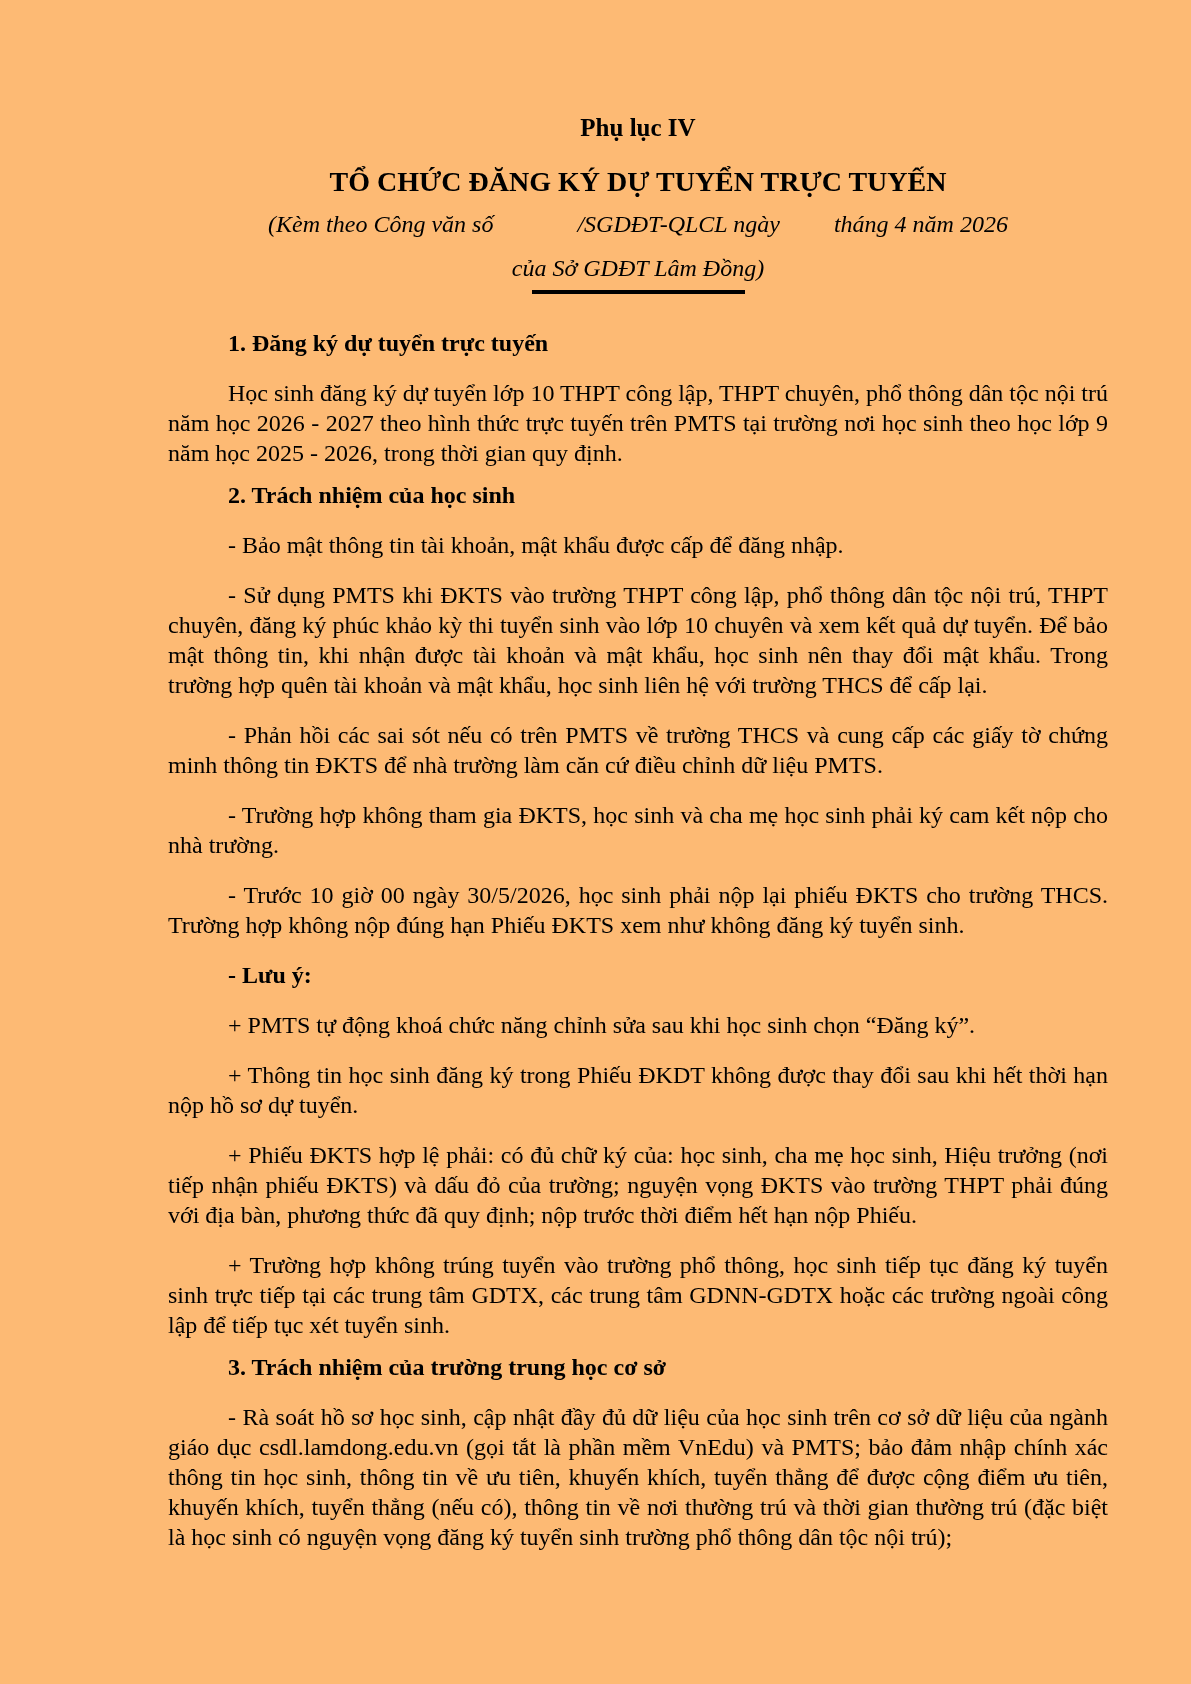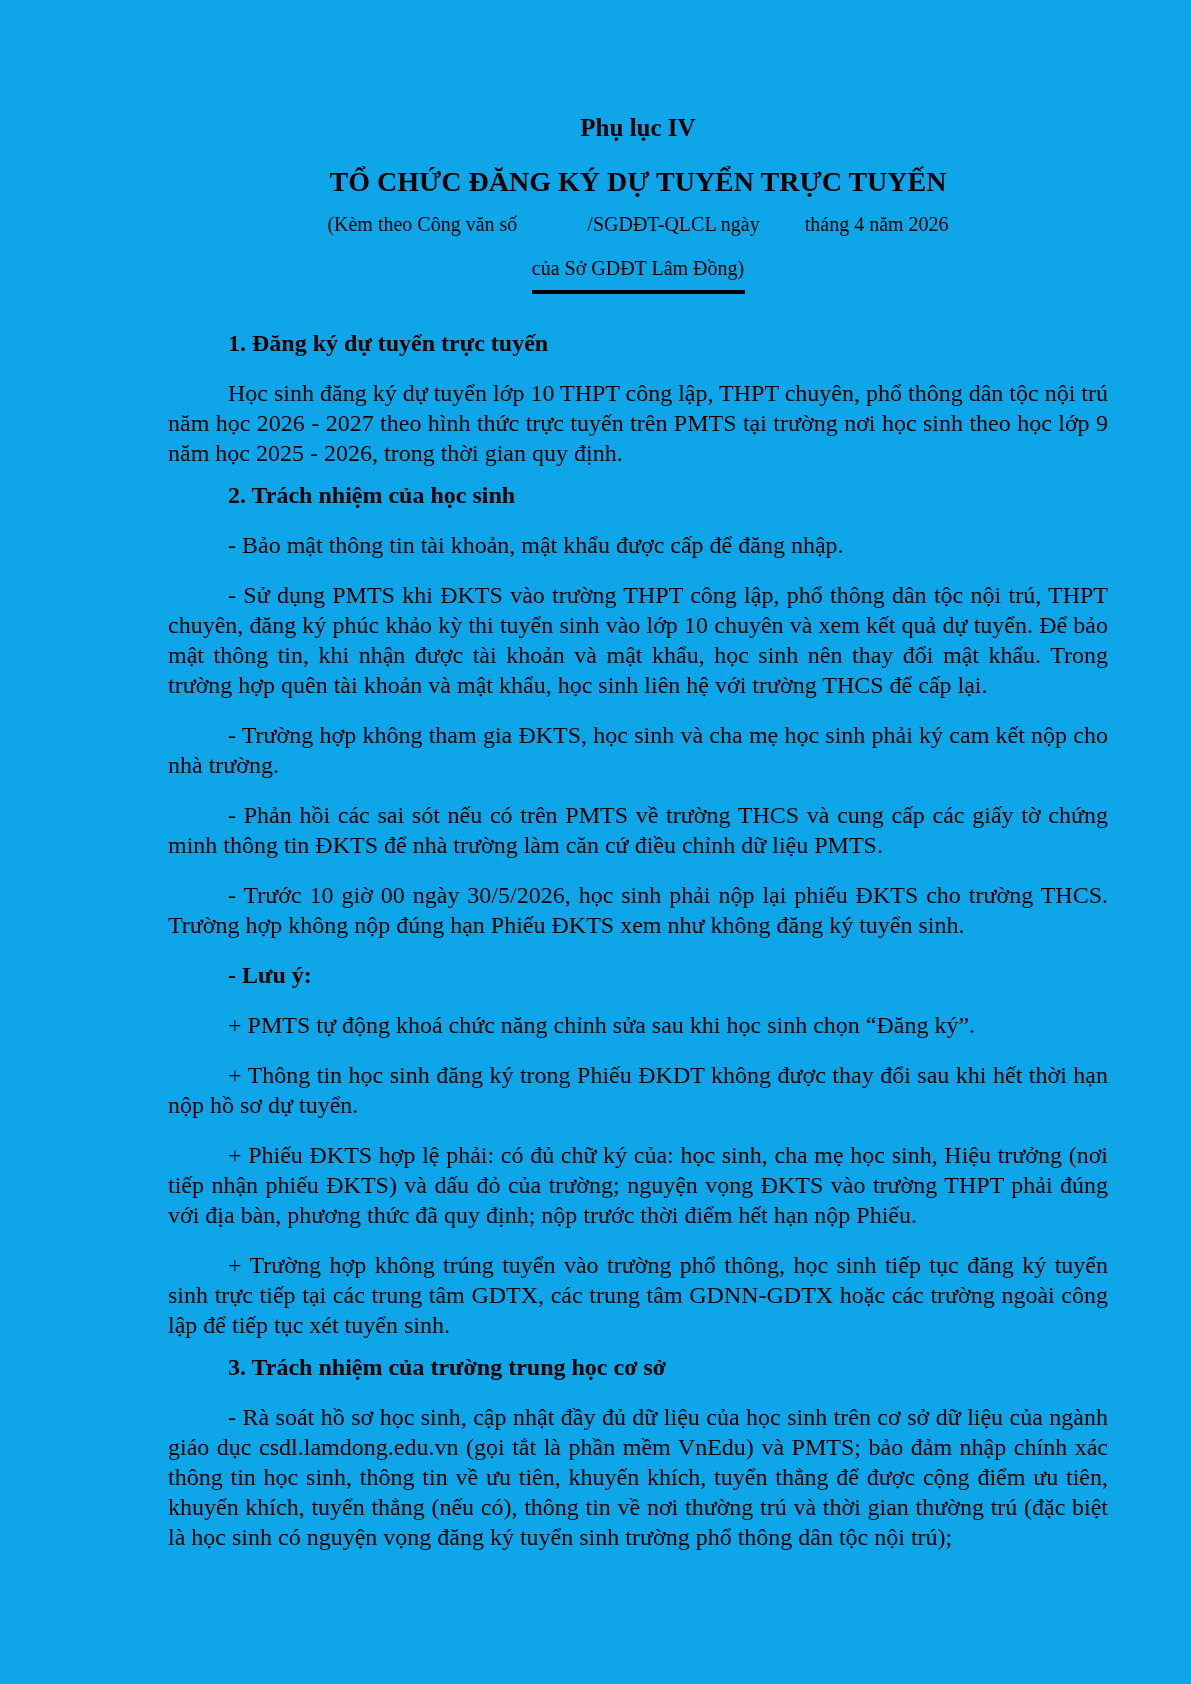--- a/index.html
+++ b/index.html
@@ -5,42 +5,43 @@
   html, body {
     margin: 0;
     padding: 0;
     background: #ffffff;
   }
   .page {
     position: relative;
     width: 1191px;
     height: 1684px;
     box-sizing: border-box;
-    background: #0ea5e9;
+    background: #fdba74;
     color: #000000;
     font-family: "Liberation Serif", "DejaVu Serif", serif;
     font-size: 24px;
     line-height: 30px;
     padding: 112px 83px 0 168px;
     overflow: hidden;
   }
   .doc-header { text-align: center; }
   .appendix-label {
     font-weight: bold;
     font-size: 25px;
     line-height: 32px;
   }
   .doc-title {
     font-weight: bold;
     font-size: 28px;
     line-height: 36px;
     margin-top: 20px;
   }
   .citation {
-    font-size: 20px;
+    font-style: italic;
+    font-size: 24px;
     line-height: 32px;
   }
   .citation-l1 { margin-top: 8px; }
   .citation-l2 { margin-top: 12px; }
   .header-rule {
     width: 213px;
     height: 4px;
     background: #000000;
     margin: 6px auto 0 auto;
   }
@@ -72,22 +73,22 @@
 
   <div>
     <div class="section-heading heading-1">1. Đăng ký dự tuyển trực tuyến</div>
     <div class="para">Học sinh đăng ký dự tuyển lớp 10 THPT công lập, THPT chuyên, phổ thông dân tộc nội trú năm học 2026 - 2027 theo hình thức trực tuyến trên PMTS tại trường nơi học sinh theo học lớp 9 năm học 2025 - 2026, trong thời gian quy định.</div>
   </div>
 
   <div>
     <div class="section-heading">2. Trách nhiệm của học sinh</div>
     <div class="para">- Bảo mật thông tin tài khoản, mật khẩu được cấp để đăng nhập.</div>
     <div class="para">- Sử dụng PMTS khi ĐKTS vào trường THPT công lập, phổ thông dân tộc nội trú, THPT chuyên, đăng ký phúc khảo kỳ thi tuyển sinh vào lớp 10 chuyên và xem kết quả dự tuyển. Để bảo mật thông tin, khi nhận được tài khoản và mật khẩu, học sinh nên thay đổi mật khẩu. Trong trường hợp quên tài khoản và mật khẩu, học sinh liên hệ với trường THCS để cấp lại.</div>
+    <div class="para">- Phản hồi các sai sót nếu có trên PMTS về trường THCS và cung cấp các giấy tờ chứng minh thông tin ĐKTS để nhà trường làm căn cứ điều chỉnh dữ liệu PMTS.</div>
     <div class="para">- Trường hợp không tham gia ĐKTS, học sinh và cha mẹ học sinh phải ký cam kết nộp cho nhà trường.</div>
-    <div class="para">- Phản hồi các sai sót nếu có trên PMTS về trường THCS và cung cấp các giấy tờ chứng minh thông tin ĐKTS để nhà trường làm căn cứ điều chỉnh dữ liệu PMTS.</div>
     <div class="para">- Trước 10 giờ 00 ngày 30/5/2026, học sinh phải nộp lại phiếu ĐKTS cho trường THCS. Trường hợp không nộp đúng hạn Phiếu ĐKTS xem như không đăng ký tuyển sinh.</div>
     <div class="para para-bold">- Lưu ý:</div>
     <div class="para">+ PMTS tự động khoá chức năng chỉnh sửa sau khi học sinh chọn “Đăng ký”.</div>
     <div class="para">+ Thông tin học sinh đăng ký trong Phiếu ĐKDT không được thay đổi sau khi hết thời hạn nộp hồ sơ dự tuyển.</div>
     <div class="para">+ Phiếu ĐKTS hợp lệ phải: có đủ chữ ký của: học sinh, cha mẹ học sinh, Hiệu trưởng (nơi tiếp nhận phiếu ĐKTS) và dấu đỏ của trường; nguyện vọng ĐKTS vào trường THPT phải đúng với địa bàn, phương thức đã quy định; nộp trước thời điểm hết hạn nộp Phiếu.</div>
     <div class="para">+ Trường hợp không trúng tuyển vào trường phổ thông, học sinh tiếp tục đăng ký tuyển sinh trực tiếp tại các trung tâm GDTX, các trung tâm GDNN-GDTX hoặc các trường ngoài công lập để tiếp tục xét tuyển sinh.</div>
   </div>
 
   <div>
     <div class="section-heading">3. Trách nhiệm của trường trung học cơ sở</div>

